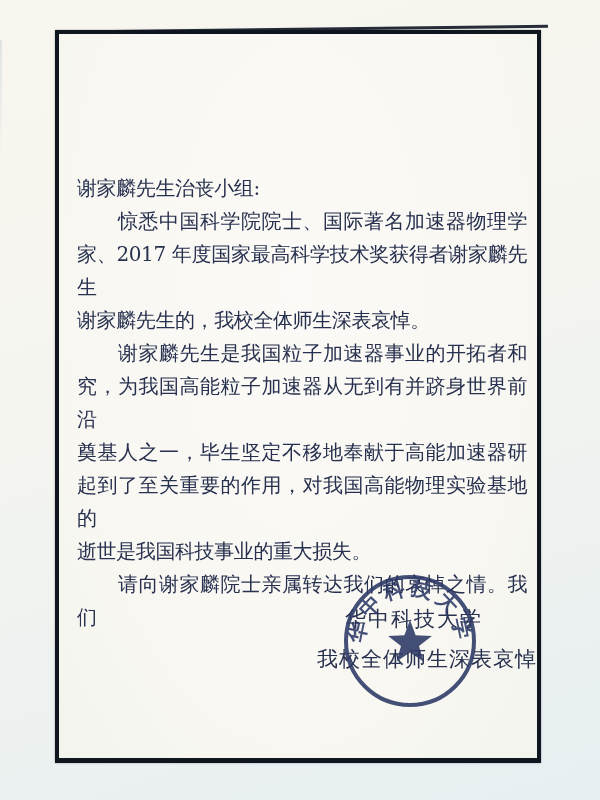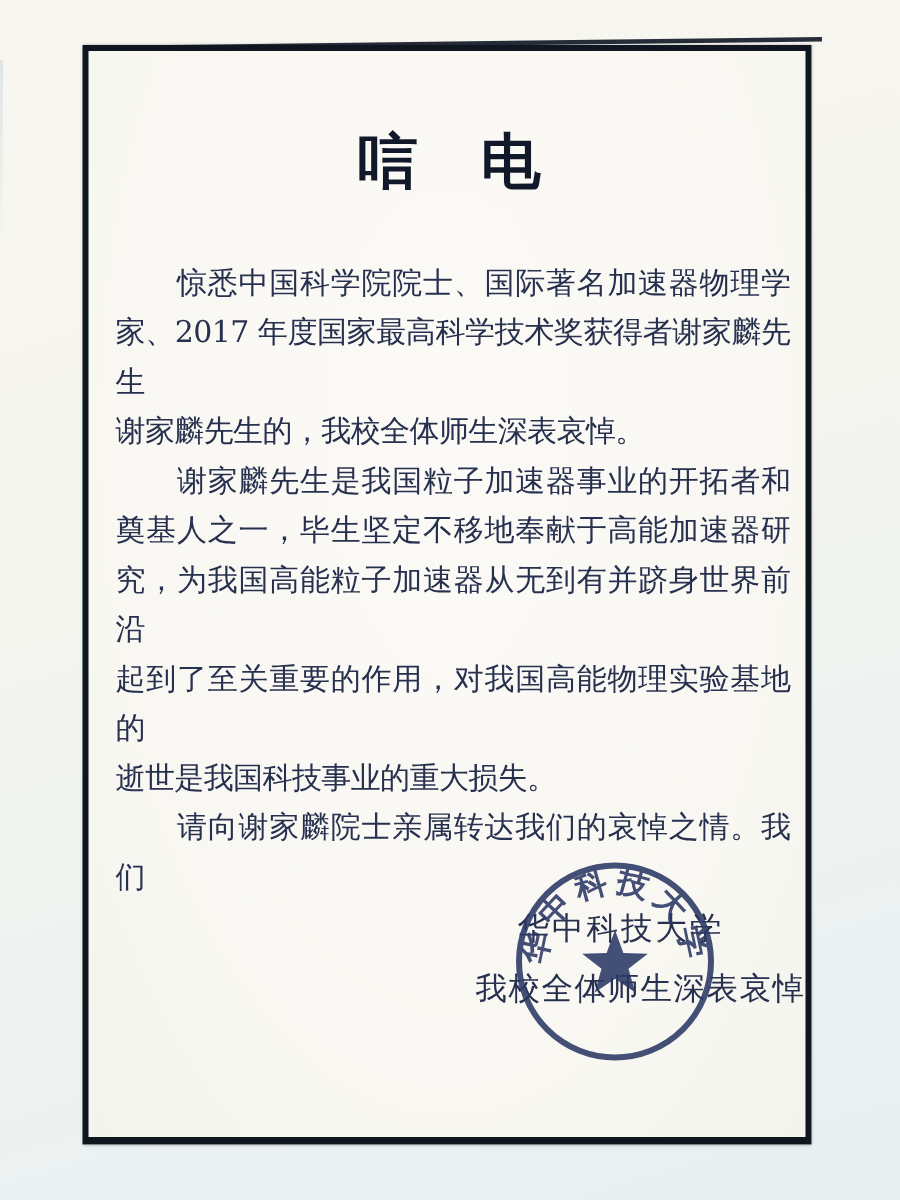--- a/index.html
+++ b/index.html
@@ -82,29 +82,29 @@
 </head>
 <body>
 
 <div class="screen">
 
   <div class="edge-artifact"></div>
   <div class="edge-artifact2"></div>
 
   <div class="frame"></div>
 
-  <h1 class="title">唁　电</h1>
 
   <div class="body-text">
+    <div class="line">谢家麟先生治丧小组:</div>
     <div class="line j">　　惊悉中国科学院院士、国际著名加速器物理学</div>
     <div class="line j">家、2017 年度国家最高科学技术奖获得者谢家麟先生</div>
     <div class="line">谢家麟先生的，我校全体师生深表哀悼。</div>
     <div class="line j">　　谢家麟先生是我国粒子加速器事业的开拓者和</div>
+    <div class="line j">究，为我国高能粒子加速器从无到有并跻身世界前沿</div>
     <div class="line j">奠基人之一，毕生坚定不移地奉献于高能加速器研</div>
-    <div class="line j">究，为我国高能粒子加速器从无到有并跻身世界前沿</div>
     <div class="line j">起到了至关重要的作用，对我国高能物理实验基地的</div>
     <div class="line">逝世是我国科技事业的重大损失。</div>
     <div class="line j">　　请向谢家麟院士亲属转达我们的哀悼之情。我们</div>
   </div>
 
   <div class="signature">华中科技大学</div>
 
   <div class="date">我校全体师生深表哀悼</div>
 
   <svg class="stamp" viewBox="0 0 150 150" xmlns="http://www.w3.org/2000/svg">

